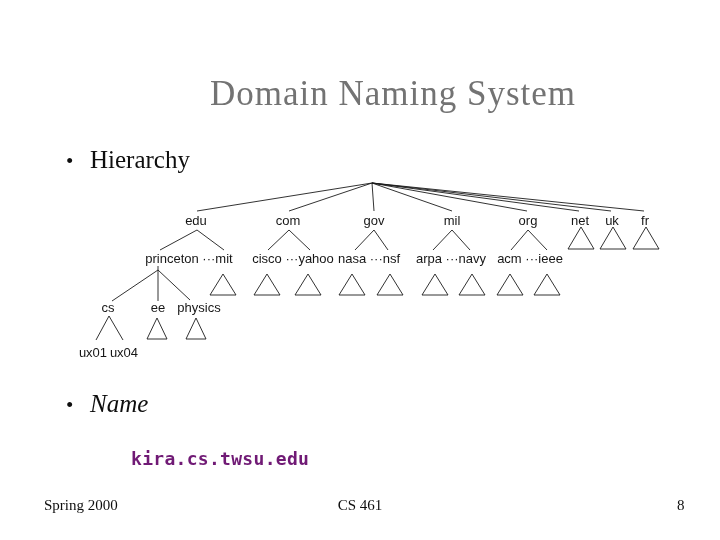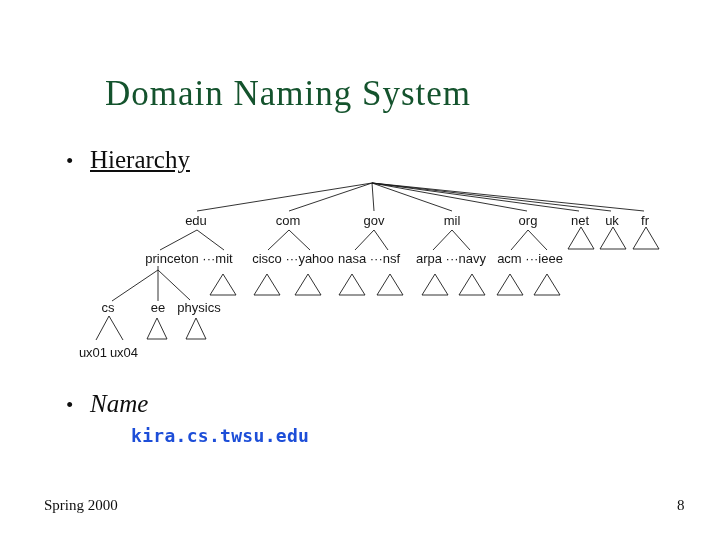--- a/index.html
+++ b/index.html
@@ -1,31 +1,31 @@
 <!DOCTYPE html>
 <html><head>
 <meta charset="utf-8">
 <style>
   html,body{margin:0;padding:0;background:#888;}
   .slide{
     position:relative;width:720px;height:540px;background:#ffffff;
     font-family:"Liberation Serif", serif;color:#0e0e0e;overflow:hidden;
   }
   .title{
-    position:absolute;top:74px;left:0;width:576px;text-align:center;
-    font-size:35px;letter-spacing:1px;color:#14532d;white-space:nowrap;
+    position:absolute;top:74px;left:0;width:576px;text-align:right;
+    font-size:35px;letter-spacing:1px;color:#737373;white-space:nowrap;
   }
   .bullet-dot{position:absolute;font-size:21px;color:#0e0e0e;}
   .bullet-label{position:absolute;font-size:25px;color:#0e0e0e;white-space:nowrap;}
-  .dot1{left:66px;top:149px;} .lab1{left:90px;top:146px;text-decoration:underline;}
+  .dot1{left:66px;top:149px;} .lab1{left:90px;top:146px;}
   .dot2{left:66px;top:393px;} .lab2{left:90px;top:390px;font-style:italic;}
   .code-line{
-    position:absolute;left:131px;top:425px;
+    position:absolute;left:131px;top:448px;
     font-family:"DejaVu Sans Mono", monospace;font-weight:bold;
-    font-size:18px;letter-spacing:0.3px;color:#1d4ed8;white-space:nowrap;
+    font-size:18px;letter-spacing:0.3px;color:#701a75;white-space:nowrap;
   }
   .footer-left{position:absolute;left:44px;top:497px;font-size:15px;}
   .footer-center{position:absolute;left:0;top:497px;width:720px;text-align:center;font-size:15px;}
   .footer-right{position:absolute;left:677px;top:497px;font-size:15px;}
   svg.tree{position:absolute;left:0;top:0;}
   svg.tree path{stroke:#1c1c1c;stroke-width:0.9;fill:none;}
   svg.tree text{
     font-family:"Liberation Sans","DejaVu Sans",sans-serif;
     font-size:13px;fill:#161616;text-anchor:middle;white-space:pre;
   }
@@ -86,15 +86,16 @@
     <text x="93" y="357">ux01</text>
     <text x="124" y="357">ux04</text>
   </svg>
 
   <span class="bullet-dot dot2">•</span>
   <span class="bullet-label lab2">Name</span>
 
   <div class="code-line">kira.cs.twsu.edu</div>
 
   <div class="footer-left">Spring 2000</div>
+  <div class="footer-center">CS 461</div>
   <div class="footer-right">8</div>
 
 </div>
 
 </body></html>

